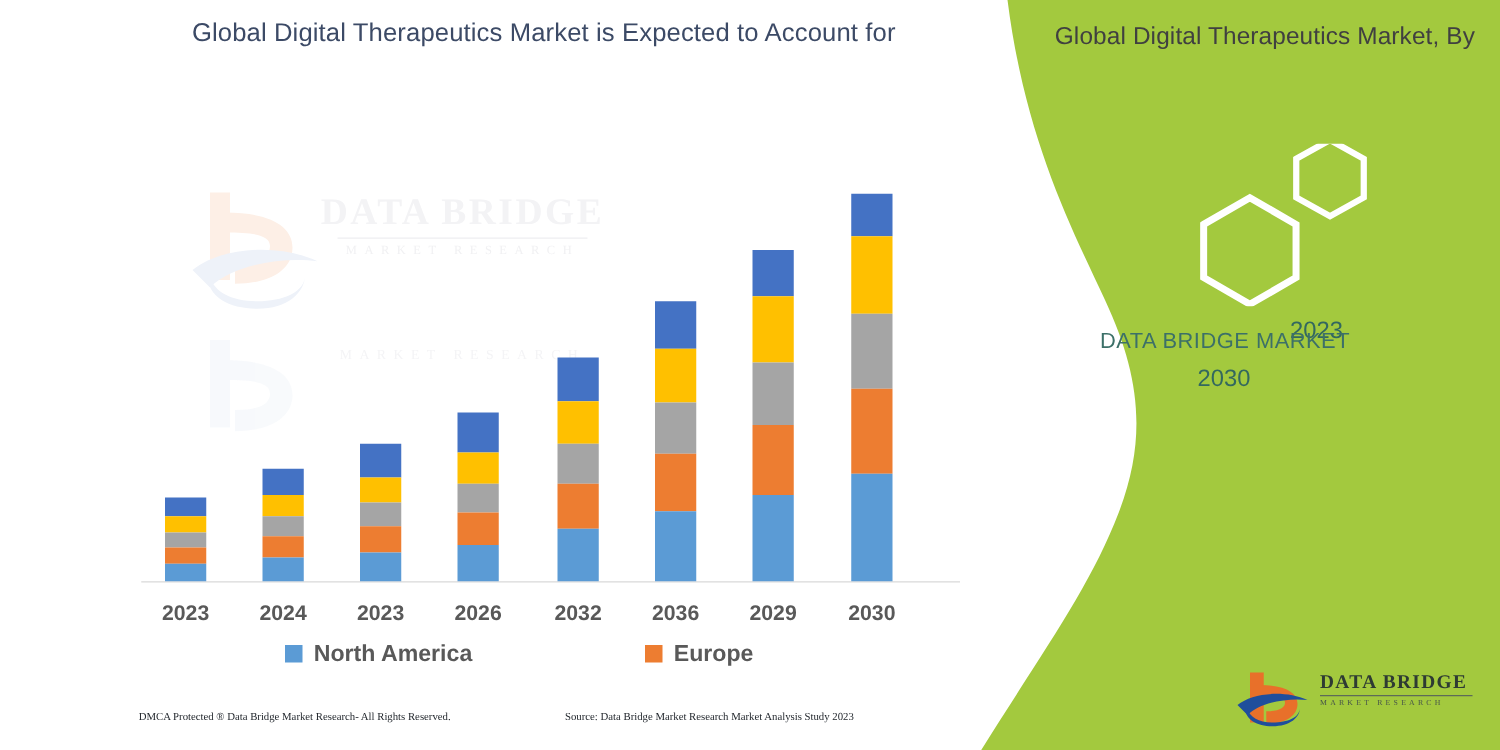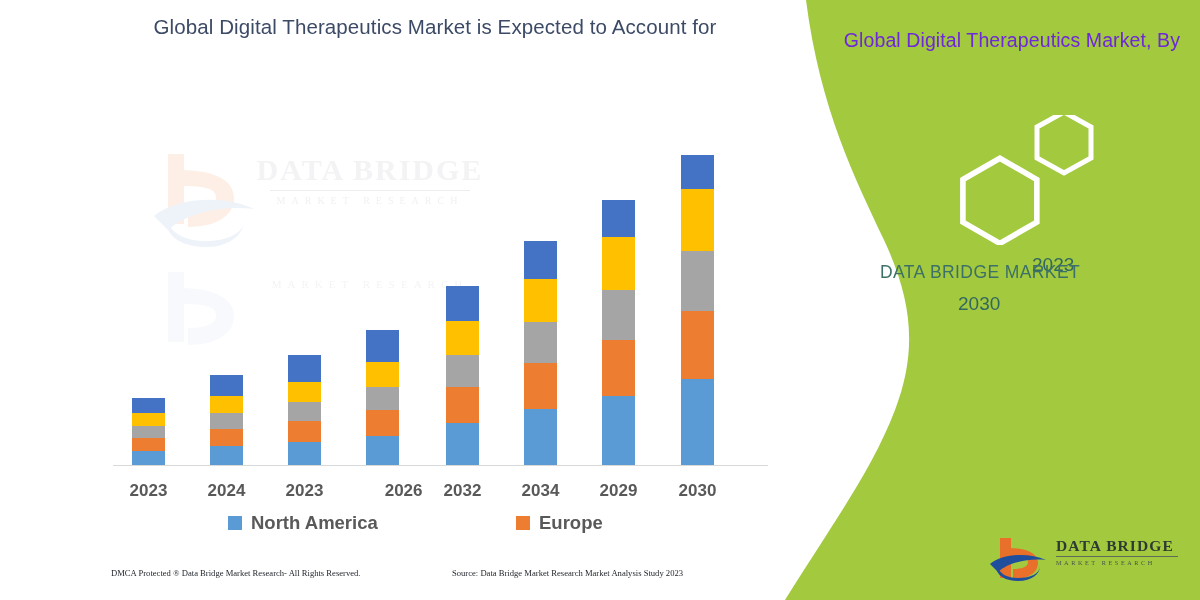--- a/index.html
+++ b/index.html
@@ -4,22 +4,22 @@
 <style>
   html,body{margin:0;padding:0;}
   body{width:1200px;height:600px;background:#ffffff;font-family:"Liberation Sans",sans-serif;overflow:hidden;}
   #root{position:relative;width:1200px;height:600px;background:#fff;}
 
   
   .green-panel{position:absolute;left:0;top:0;width:1200px;height:600px;pointer-events:none;}
   .green-panel svg{display:block;}
 
   .panel-title{
-    position:absolute;left:820px;top:26px;width:360px;
-    text-align:right;color:#6d28d9;font-size:19.5px;line-height:29px;
+    position:absolute;left:820px;top:15px;width:360px;
+    text-align:right;color:#404040;font-size:19.5px;line-height:29px;
     font-family:"Liberation Sans",sans-serif;letter-spacing:.1px;
   }
 
   .hexwrap{position:absolute;left:925px;top:115px;width:185px;height:130px;}
   .hexlabel{
     position:absolute;color:#33685f;font-size:19px;
     font-family:"Liberation Sans",sans-serif;white-space:nowrap;
   }
   .hexlabel.y2030{left:33px;top:178px;}
   .hexlabel.y2023{left:107px;top:139px;}
@@ -205,23 +205,23 @@
           <div class="seg" style="height: 62px; background: rgb(255, 192, 0);"></div>
           <div class="seg" style="height: 60px; background: rgb(165, 165, 165);"></div>
           <div class="seg" style="height: 68px; background: rgb(237, 125, 49);"></div>
           <div class="seg" style="height: 86px; background: rgb(91, 155, 213);"></div>
         </div>
       </div>
     <div id="xlabels">
         <div class="xlabel" style="left: 108.5px;">2023</div>
         <div class="xlabel" style="left: 186.5px;">2024</div>
         <div class="xlabel" style="left: 264.5px;">2023</div>
-        <div class="xlabel" style="left: 342.5px; text-align: right;">2026</div>
+        <div class="xlabel" style="left: 342.5px;">2026</div>
         <div class="xlabel" style="left: 422.5px;">2032</div>
-        <div class="xlabel" style="left: 500.5px;">2034</div>
+        <div class="xlabel" style="left: 500.5px;">2036</div>
         <div class="xlabel" style="left: 578.5px;">2029</div>
         <div class="xlabel" style="left: 657.5px;">2030</div>
       </div>
   </div>
 
   <div class="legend">
     <div class="leg-item" id="leg0" style="left:0px;">
       <span class="leg-sw" id="sw0" style="background: rgb(91, 155, 213);"></span>
       <span class="leg-tx">North America</span>
     </div>

